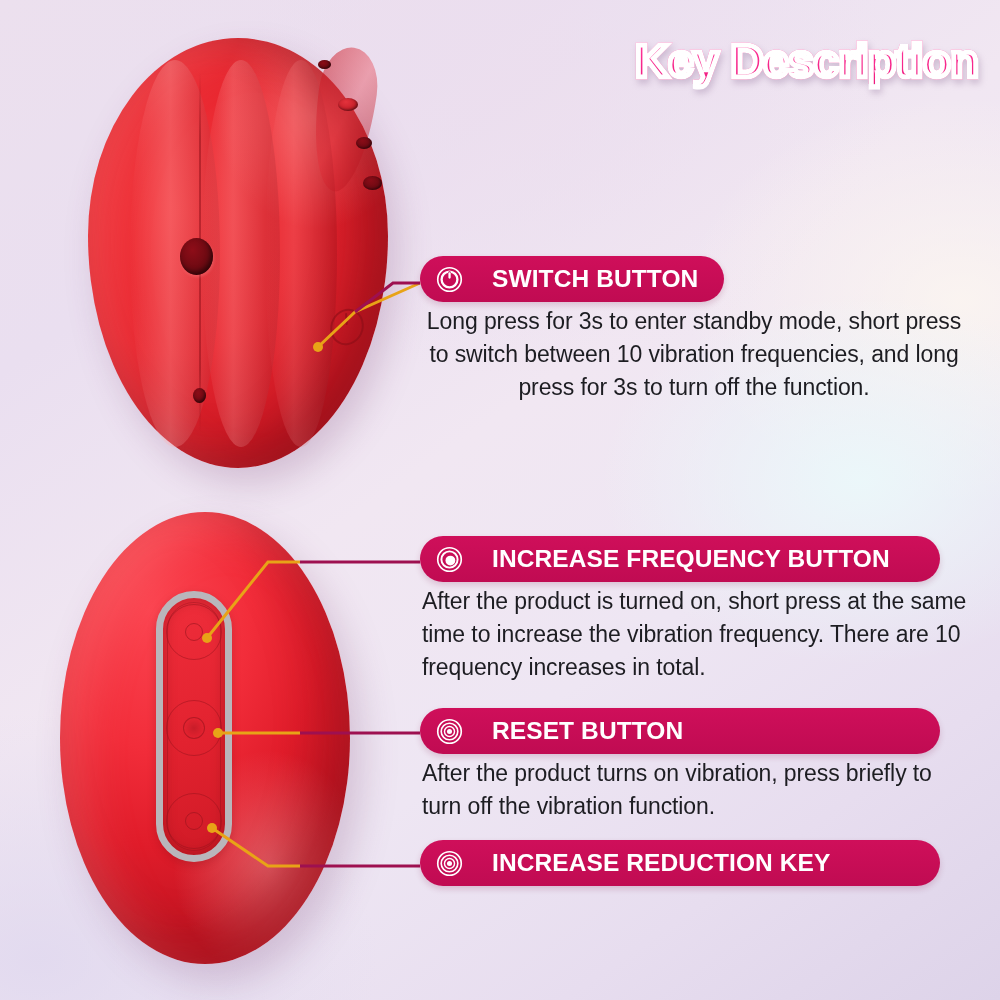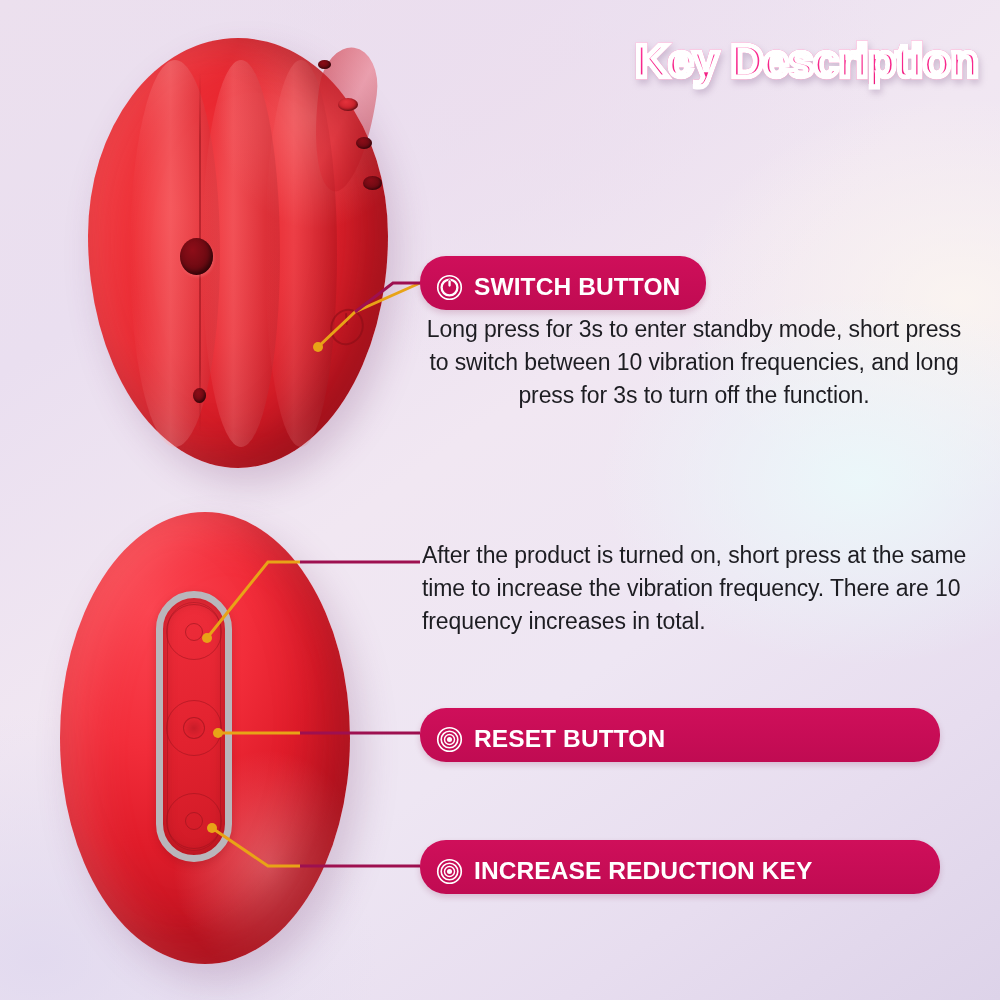--- a/index.html
+++ b/index.html
@@ -204,24 +204,24 @@
   .prod2 .z3 { bottom: 6px; }
 
   
   .leaders { position: absolute; inset: 0; pointer-events: none; }
 
   
   .callout { position: absolute; }
   .badge {
     display: inline-flex;
     align-items: center;
-    gap: 11px;
+    gap: 29px;
     background: linear-gradient(180deg, #cf0f5a 0%, #c00b52 100%);
     border-radius: 26px;
-    padding: 17px 26px 9px 16px;
+    padding: 9px 26px 9px 16px;
     box-shadow: 0 3px 6px rgba(120,10,60,0.18);
   }
   .badge-label {
     color: #ffffff;
     font-size: 24.5px;
     font-weight: 700;
     letter-spacing: 0.1px;
     white-space: nowrap;
   }
   .badge-icon { width: 27px; height: 27px; display: block; flex: 0 0 auto; }
@@ -302,33 +302,42 @@
         <circle cx="14" cy="14" r="8.2" fill="none" stroke="#ffffff" stroke-width="2.4"></circle>
         <rect x="12.7" y="5.4" width="2.7" height="8.4" rx="1.3" fill="#c00b52"></rect>
         <rect x="12.85" y="6.6" width="2.4" height="6.6" rx="1.2" fill="#ffffff"></rect>
       </svg>
       <span class="badge-label">SWITCH BUTTON</span>
     </div>
     <div class="desc">Long press for 3s to enter standby mode, short press to switch between 10 vibration frequencies, and long press for 3s to turn off the function.</div>
   </div>
 
   <div class="callout c2">
+    <div class="badge">
+      <svg class="badge-icon" viewBox="0 0 28 28">
+        <circle cx="14" cy="14" r="12.2" fill="none" stroke="#ffffff" stroke-width="1.7"></circle>
+        <circle cx="14" cy="14" r="8.4" fill="none" stroke="#ffffff" stroke-width="2"></circle>
+        <circle cx="14.9" cy="15.1" r="5.1" fill="#ffffff"></circle>
+      </svg>
+      <span class="badge-label">INCREASE FREQUENCY BUTTON</span>
+    </div>
     <div class="desc">After the product is turned on, short press at the same time to increase the vibration frequency. There are 10 frequency increases in total.</div>
   </div>
 
   <div class="callout c3">
     <div class="badge">
       <svg class="badge-icon" viewBox="0 0 28 28">
         <circle cx="14" cy="14" r="12.2" fill="none" stroke="#ffffff" stroke-width="1.7"></circle>
         <circle cx="14" cy="14" r="8.6" fill="none" stroke="#ffffff" stroke-width="1.7"></circle>
         <circle cx="14" cy="14" r="5.2" fill="none" stroke="#ffffff" stroke-width="1.5"></circle>
         <circle cx="14" cy="14" r="2.6" fill="#ffffff"></circle>
       </svg>
       <span class="badge-label">RESET BUTTON</span>
     </div>
+    <div class="desc">After the product turns on vibration, press briefly to turn off the vibration function.</div>
   </div>
 
   <div class="callout c4">
     <div class="badge">
       <svg class="badge-icon" viewBox="0 0 28 28">
         <circle cx="14" cy="14" r="12.2" fill="none" stroke="#ffffff" stroke-width="1.7"></circle>
         <circle cx="14" cy="14" r="8.6" fill="none" stroke="#ffffff" stroke-width="1.7"></circle>
         <circle cx="14" cy="14" r="5.2" fill="none" stroke="#ffffff" stroke-width="1.5"></circle>
         <circle cx="14" cy="14" r="2.6" fill="#ffffff"></circle>
       </svg>

